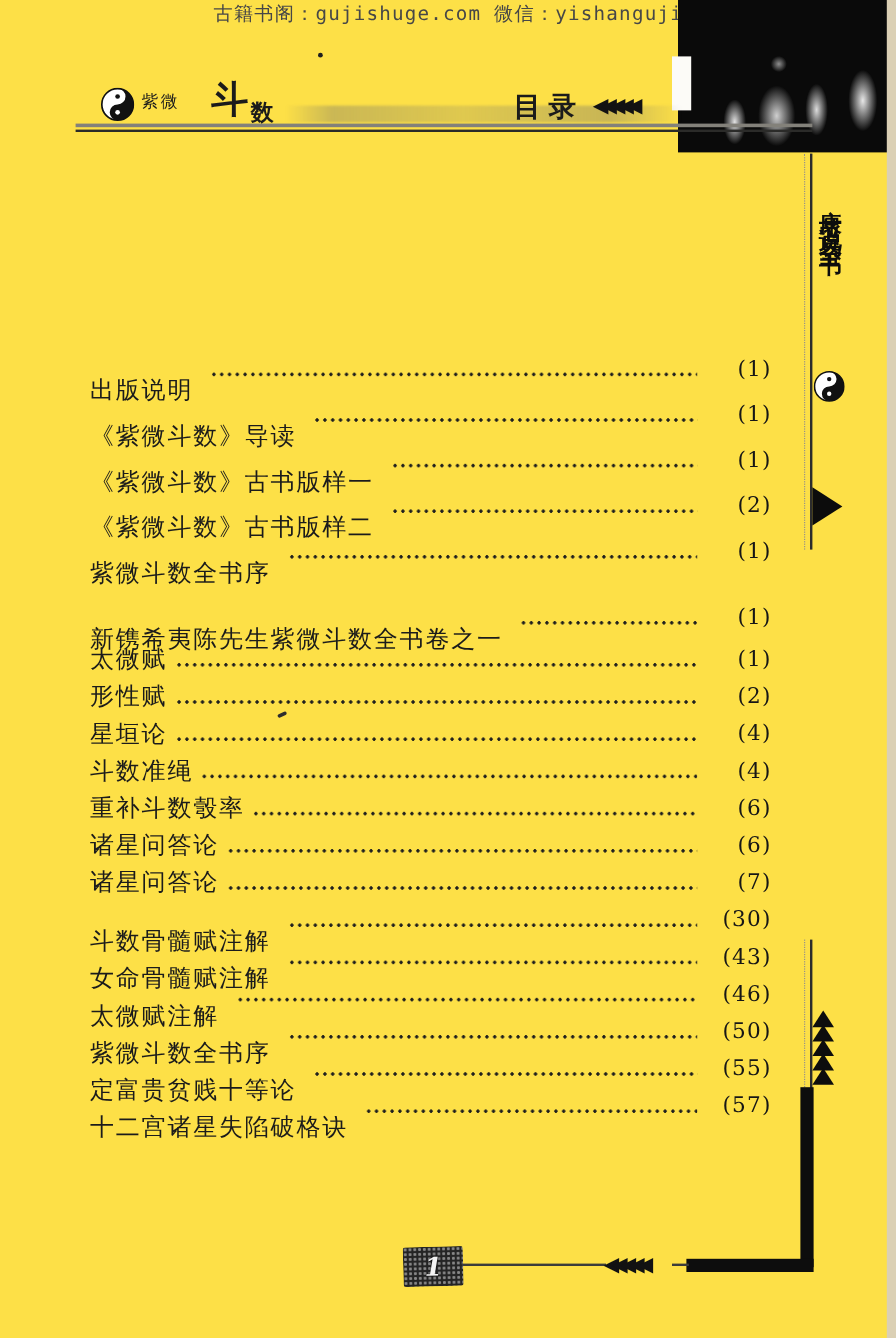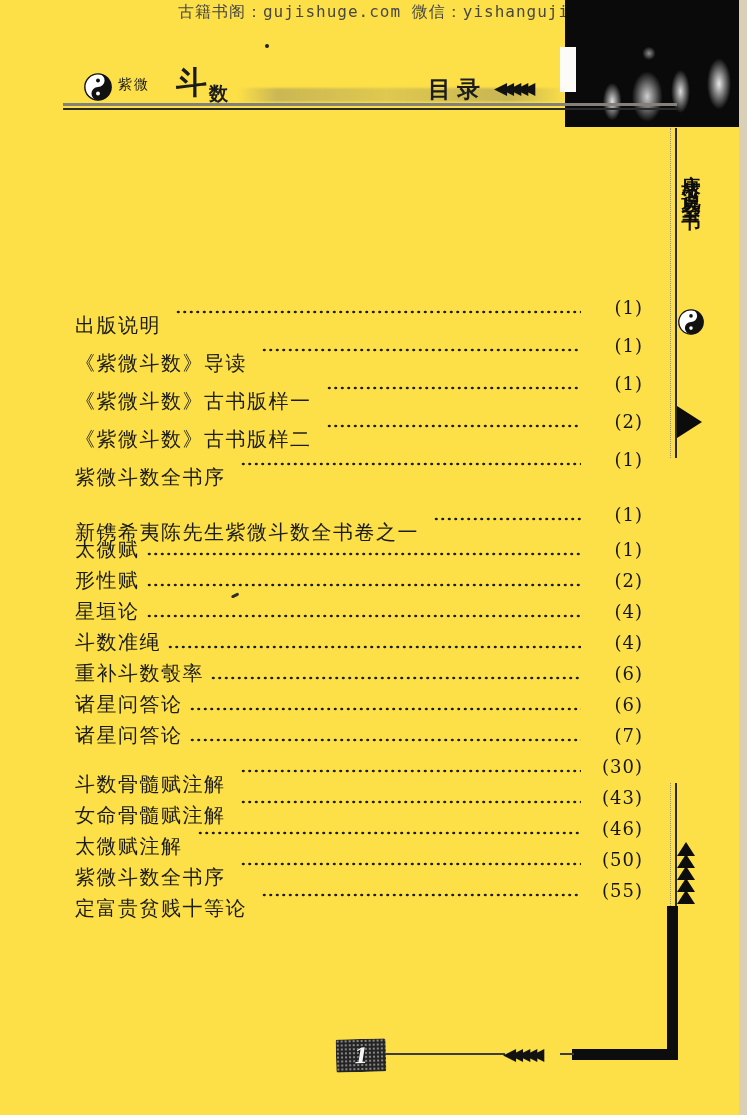--- a/index.html
+++ b/index.html
@@ -254,20 +254,25 @@
         <div class="toc-row bold">
           <span class="toc-title">紫微斗数全书序</span>
           <span class="leader"></span>
           <span class="toc-page">(50)</span>
         </div>
         <div class="toc-row bold">
           <span class="toc-title">定富贵贫贱十等论</span>
           <span class="leader"></span>
           <span class="toc-page">(55)</span>
         </div>
+        <div class="toc-row bold">
+          <span class="toc-title">十二宫诸星失陷破格诀</span>
+          <span class="leader"></span>
+          <span class="toc-page">(57)</span>
+        </div>
       </div>
     </div>
 
   <div class="stamp">
     <span class="stamp-num">1</span>
   </div>
   <div class="footer-line"></div>
   <span class="chevrons-left in-footer">◀◀◀◀◀</span>
   <div class="footer-line2"></div>
 

